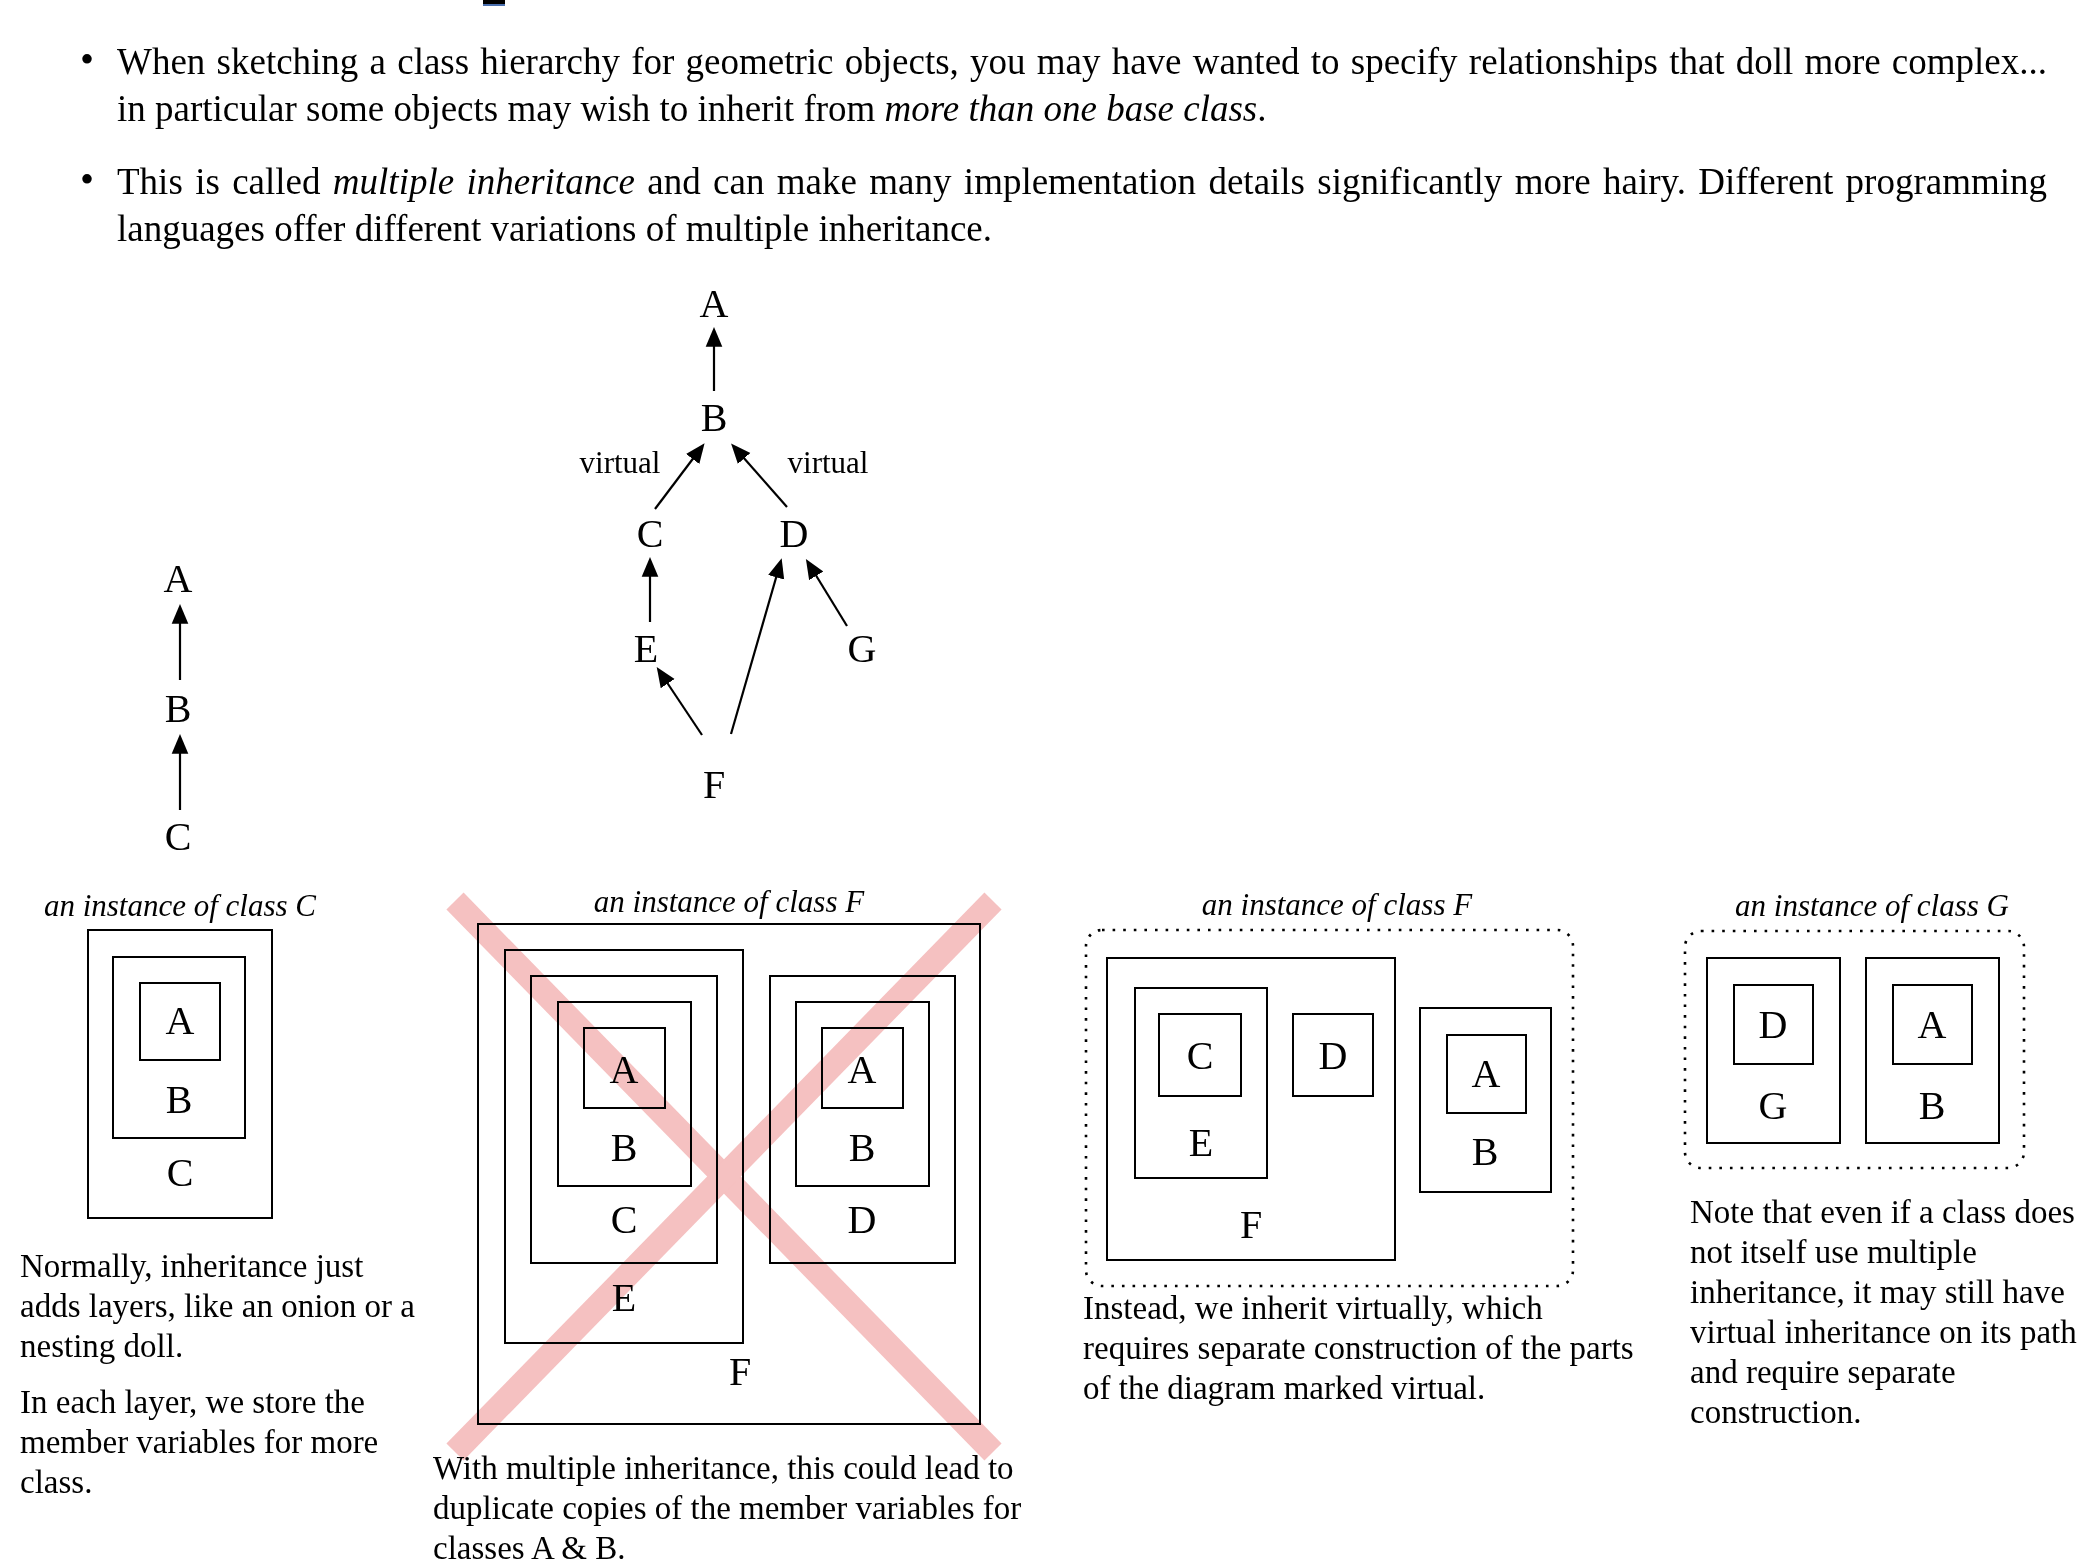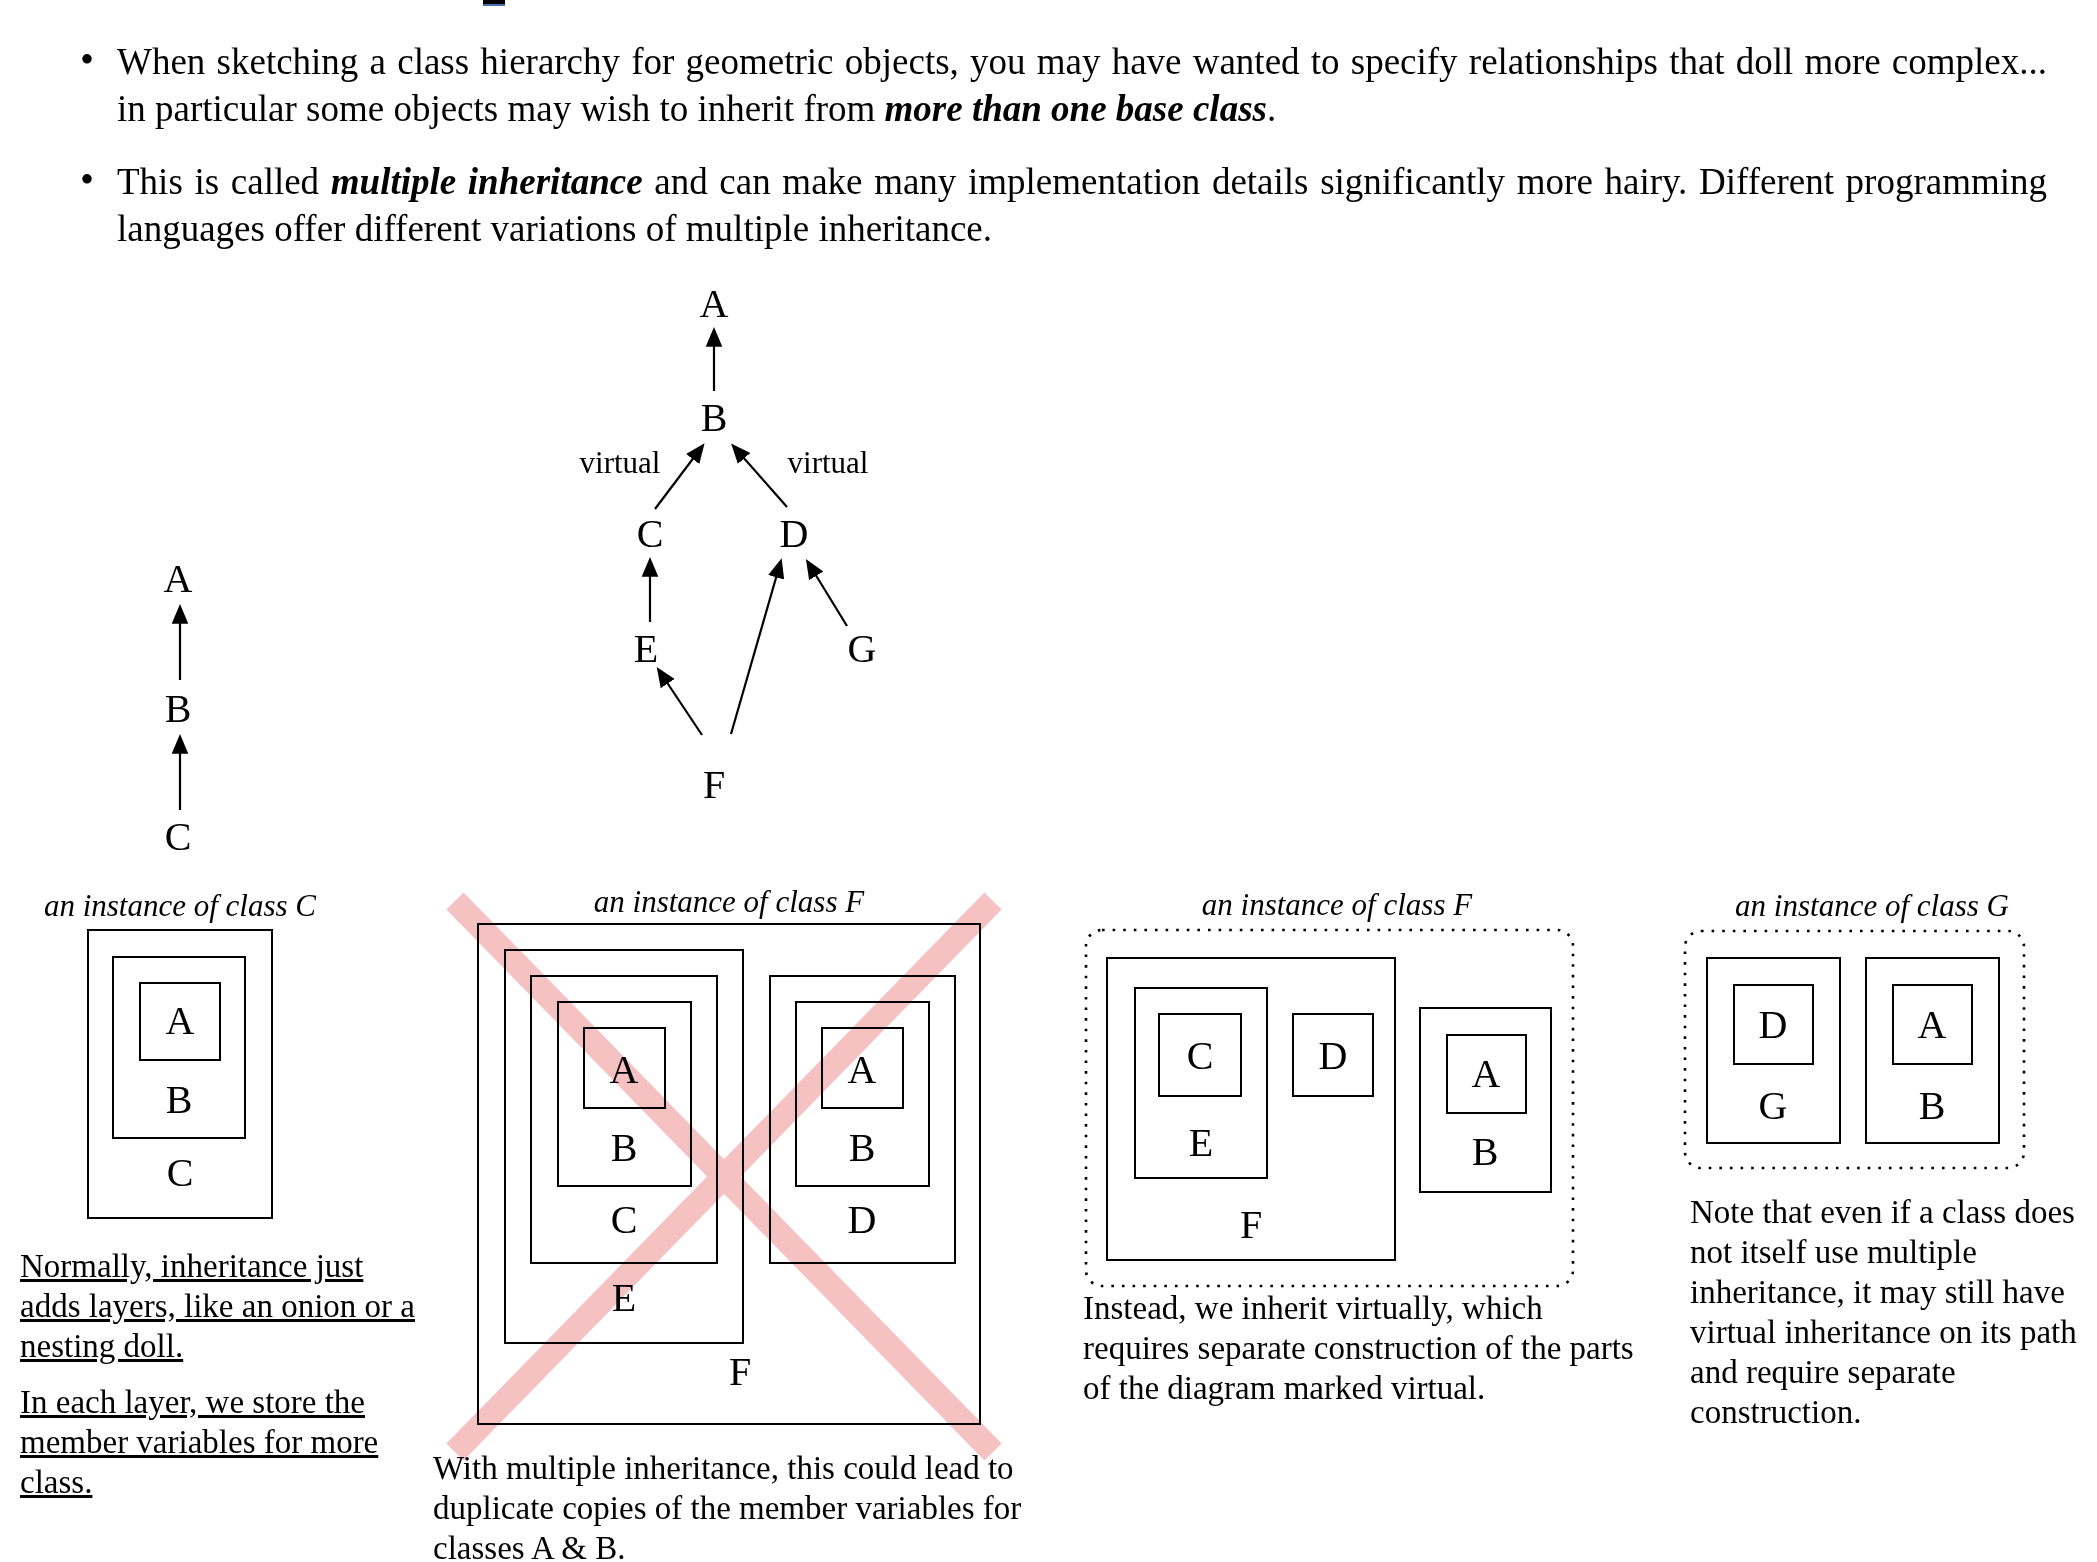--- a/index.html
+++ b/index.html
@@ -19,21 +19,21 @@
 
   .bullet-dot {
     position: absolute; font-size: 40px; line-height: 40px;
   }
   .bullet-text {
     position: absolute;
     font-size: 37px; line-height: 47px;
     text-align: justify;
     width: 1930px;
   }
-  .bullet-text em { font-style: italic; font-weight: bold; }
+  .bullet-text em { font-style: italic; }
 
   .note {
     position: absolute;
     font-size: 33px; line-height: 40px;
   }
   .note p + p { margin-top: 16px; }
 
   svg { position: absolute; overflow: visible; }
   svg text {
     font-family: "Liberation Serif", serif;
@@ -105,21 +105,21 @@
 <svg style="left:15px; top:880px;" width="275" height="350" viewBox="0 0 275 350">
   <text class="caption" x="165" y="36">an instance of class C</text>
   <rect class="box" x="73" y="50" width="184" height="288"></rect>
   <rect class="box" x="98" y="77" width="132" height="181"></rect>
   <rect class="box" x="125" y="103" width="80" height="77"></rect>
   <text class="node-label" x="165" y="154">A</text>
   <text class="node-label" x="164" y="233">B</text>
   <text class="node-label" x="165" y="306">C</text>
 </svg>
 
-<div class="note" style="left:20px; top:1246px; width:395px;text-decoration:underline;">
+<div class="note" style="left:20px; top:1246px; width:395px;">
   <p>Normally, inheritance just adds layers, like an onion or a nesting doll.</p>
   <p>In each layer, we store the member variables for more class.</p>
 </div>
 
 <svg style="left:440px; top:880px;" width="580" height="585" viewBox="0 0 580 585">
   <text class="caption" x="289" y="32">an instance of class F</text>
   <line class="cross-line" x1="15" y1="21" x2="553" y2="572" stroke="#f5c1c1"></line>
   <line class="cross-line" x1="553" y1="21" x2="15" y2="572" stroke="#f5c1c1"></line>
   <rect class="box" x="38" y="44" width="502" height="500"></rect>
   <rect class="box" x="65" y="70" width="238" height="393"></rect>

